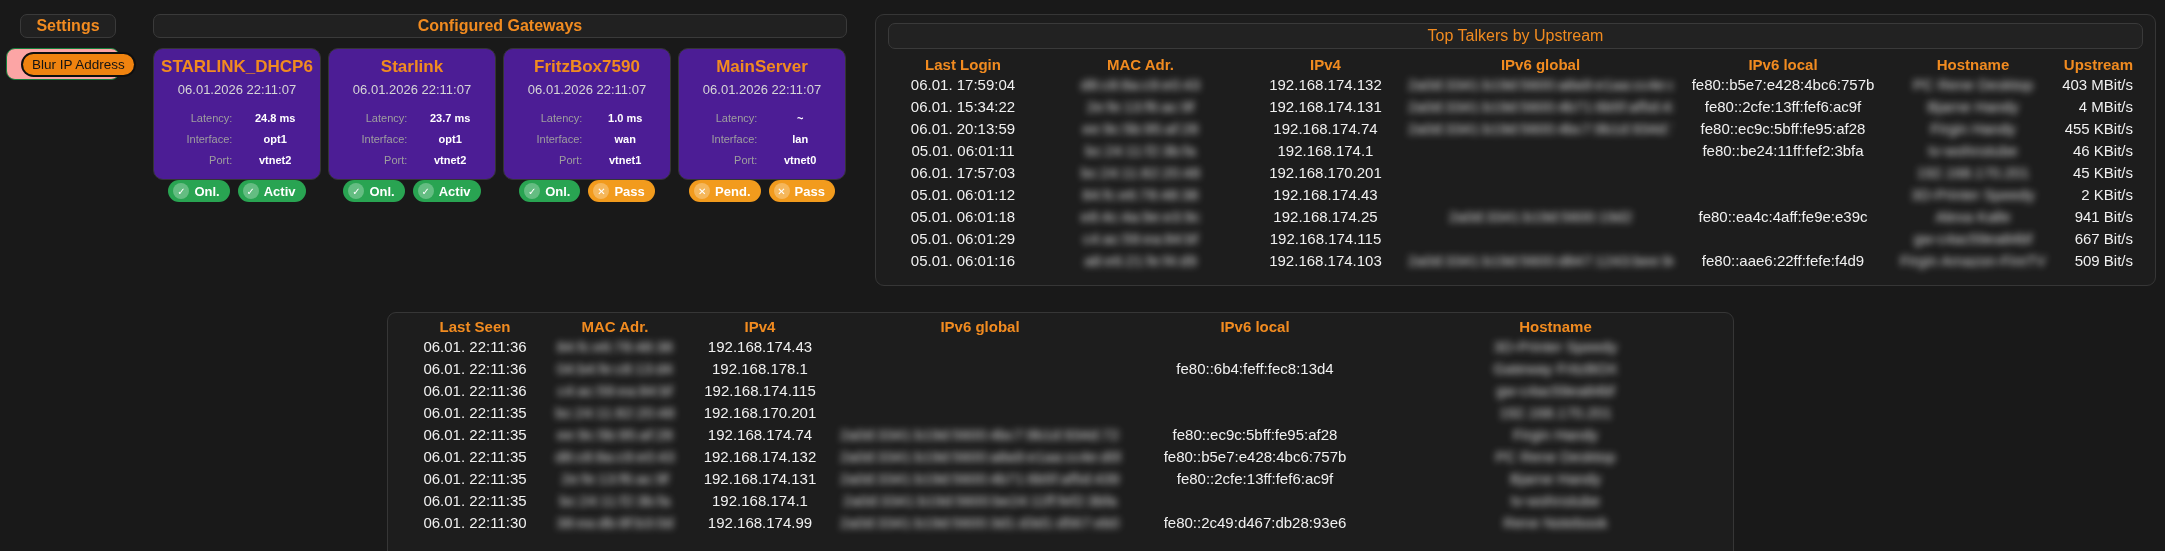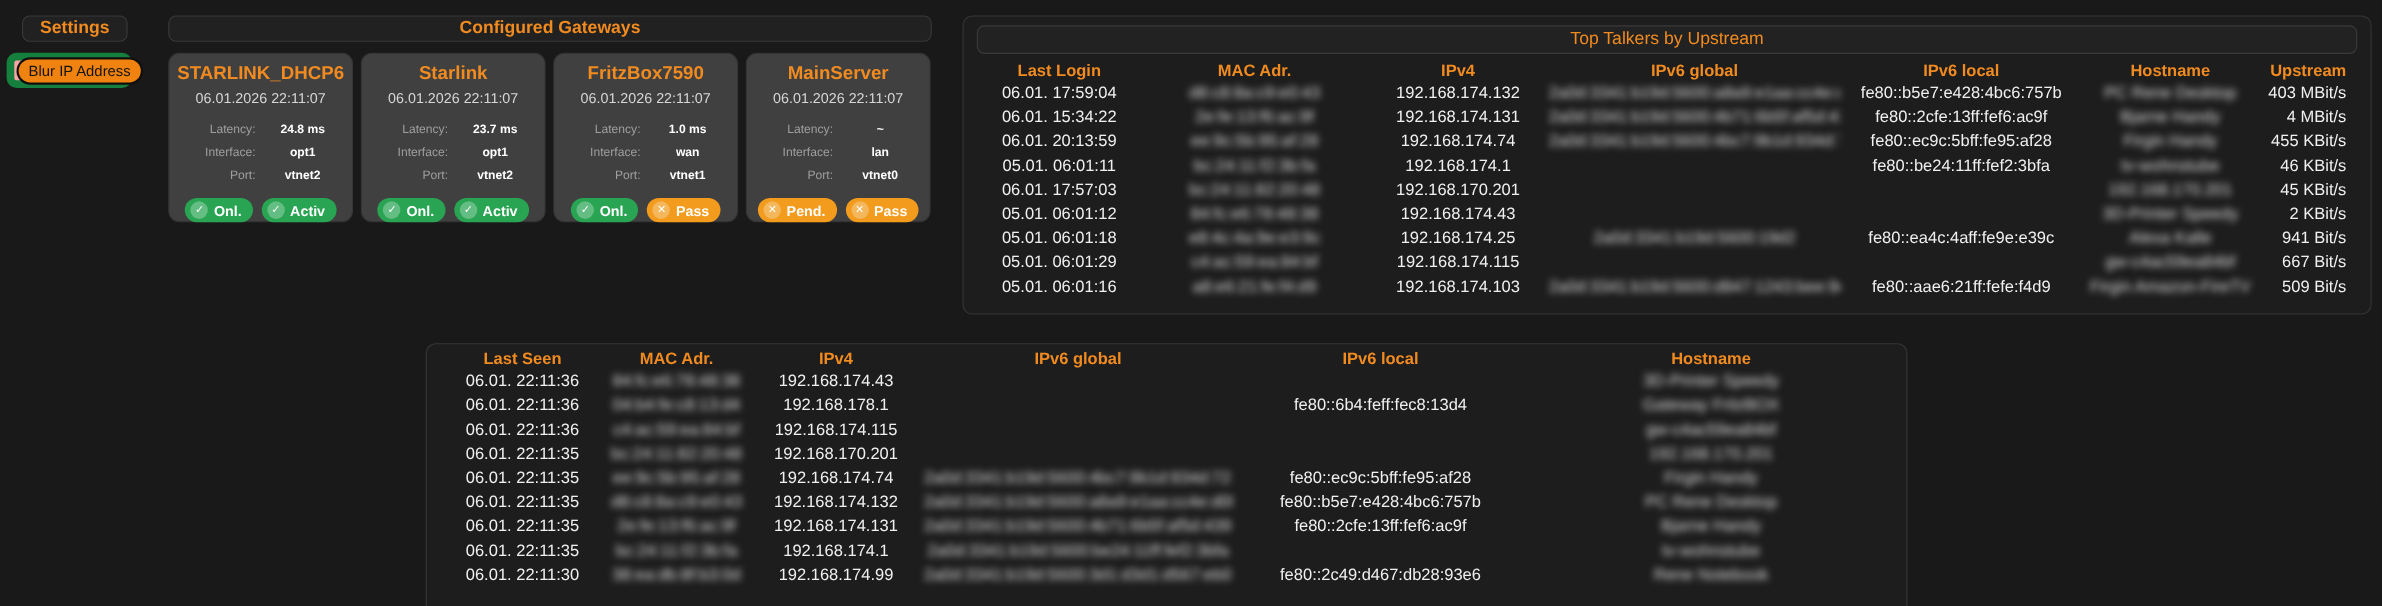--- a/index.html
+++ b/index.html
@@ -12,33 +12,33 @@
   }
   .hdr-bar{
     position:absolute;background:#212121;border:1px solid #3a3a3a;border-radius:7px;
     display:flex;align-items:center;justify-content:center;
     font-weight:bold;color:var(--accent);
   }
   #settings-btn{left:20px;top:14px;width:96px;height:24px;font-size:16px;cursor:pointer;}
   #gw-header{left:153px;top:14px;width:694px;height:24px;font-size:16px;}
   #blur-wrap{
     position:absolute;left:6px;top:48px;width:114px;height:32px;
-    background:#fca5a5;border:7px solid #15803d;border-radius:9px;
-    display:flex;align-items:center;padding-left:4px;
+    background:#fca5a5;border:1px solid #15803d;border-radius:9px;
+    display:flex;align-items:center;padding-left:16px;
   }
   #blur-btn{
     background:#f0830f;color:#141414;border:none;border-radius:12px;
     padding:3px 9px;font-size:13.5px;white-space:nowrap;
     box-shadow:0 0 0 2px #0f0f0f;cursor:pointer;
     font-family:"Liberation Sans","DejaVu Sans",sans-serif;
   }
   
   #gw-cards{position:absolute;left:153px;top:48px;display:flex;gap:7px;}
   .gw-card{
-    width:168px;height:154px;background:#404040;border:1px solid #353535;
+    width:168px;height:132px;background:#4c1d95;border:1px solid #353535;
     border-radius:10px;padding-top:8px;
   }
   .gw-title{font-size:17px;font-weight:bold;color:var(--accent);text-align:center;}
   .gw-date{font-size:13px;color:#d6d6d6;text-align:center;margin-top:5px;}
   .gw-rows{margin-top:11px;}
   .gw-row{display:flex;font-size:11px;line-height:21px;}
   .gw-label{width:52%;text-align:right;color:#9f9f9f;padding-right:8px;}
   .gw-value{flex:1;text-align:center;font-weight:bold;color:#fff;padding-right:10px;}
   .gw-badges{display:flex;justify-content:center;gap:8px;margin-top:9px;}
   .badge{
@@ -285,21 +285,21 @@
         <span class="td"></span>
         <span class="td"></span>
         <span class="td blur">gw-c4ac59ea84bf</span>
         <span class="td">667 Bit/s</span>
       </div>
       <div class="trow tt-row">
         <span class="td">05.01. 06:01:16</span>
         <span class="td blur">a8:e6:21:fe:f4:d9</span>
         <span class="td">192.168.174.103</span>
         <span class="td blur">2a0d:3341:b19d:5600:d847:1243:bee:9dff</span>
-        <span class="td">fe80::aae6:21ff:fefe:f4d9</span>
+        <span class="td">fe80::aae6:22ff:fefe:f4d9</span>
         <span class="td blur">Firgin Amazon-FireTV</span>
         <span class="td">509 Bit/s</span>
       </div>
     </div>
 </div>
 
 <div class="panel" id="ls-panel">
   <div class="tbl" id="ls-tbl">
       <div class="trow thead ls-row">
         <span class="th">Last Seen</span>

